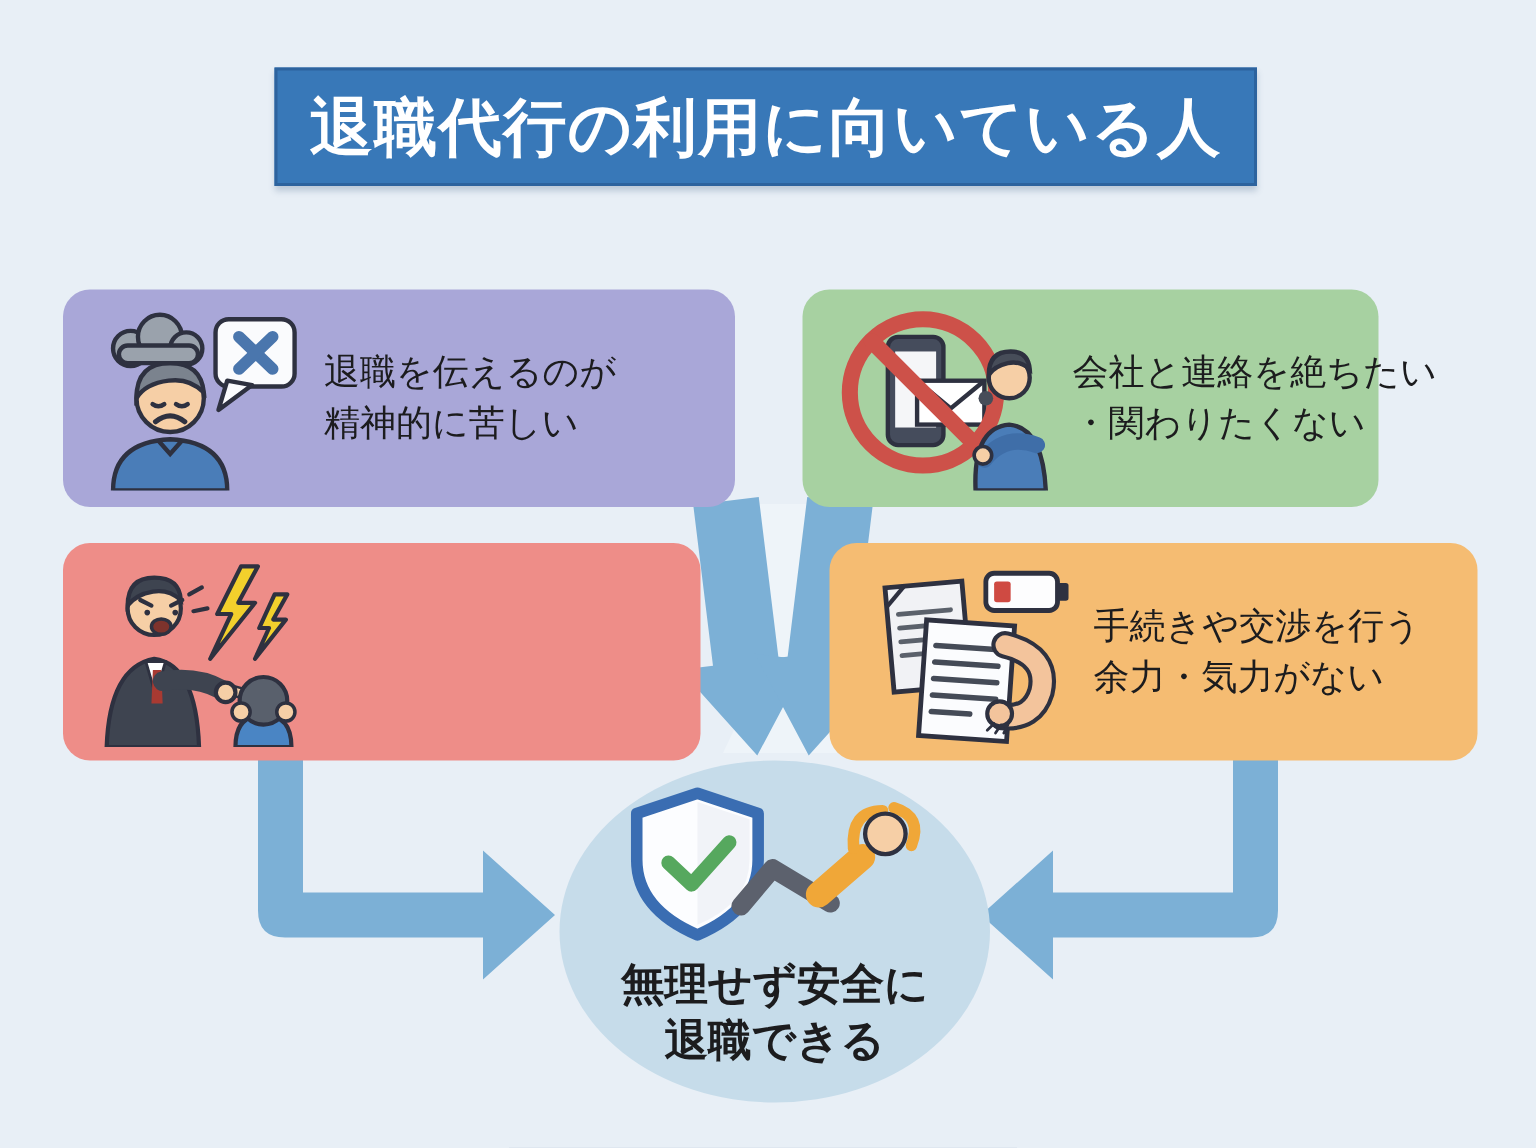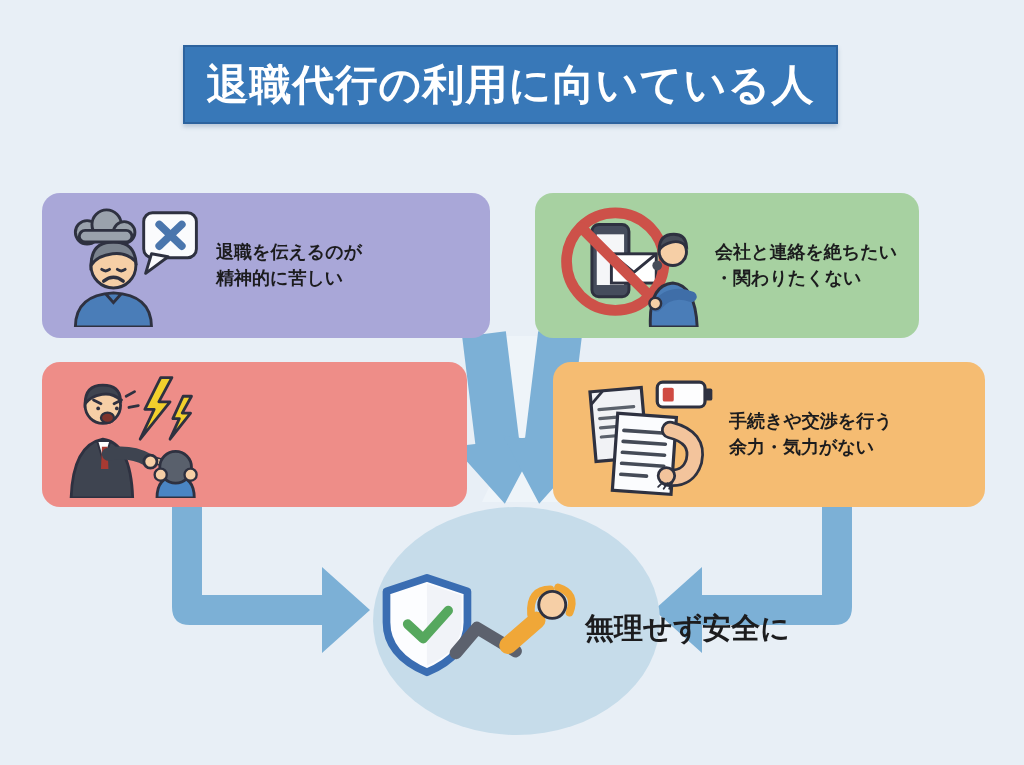--- a/index.html
+++ b/index.html
@@ -18,33 +18,33 @@
   .banner span{
     color:var(--c-title_text,#fff); font-size:42px; font-weight:800; letter-spacing:1px;
     white-space:nowrap;
   }
   .card{
     position:absolute; z-index:2; border-radius:18px; display:flex; align-items:center;
     box-sizing:border-box; padding:6px 10px 6px 14px;
   }
   .card .icn{flex:0 0 auto; display:flex; align-items:center; justify-content:center;}
   .card .txt{
-    flex:1 1 auto; font-weight:700; font-size:18px; line-height:1.4;
+    flex:1 1 auto; font-weight:400; font-size:24px; line-height:1.4;
     margin-left:10px; white-space:nowrap;
   }
   .card .txt span{display:block;}
   .card1{left:42px; top:193px; width:448px; height:145px; background:var(--c-card_mental,#a9a7d8);}
   .card2{left:535px; top:193px; width:384px; height:145px; background:var(--c-card_contact,#a7d1a1);}
   .card3{left:42px; top:362px; width:425px; height:145px; background:var(--c-card_harassment,#ee8d88);}
   .card4{left:553px; top:362px; width:432px; height:145px; background:var(--c-card_energy,#f5bc72);}
   .card3 .txt{margin-left:4px;}
   .result{
     position:absolute; left:373px; top:507px; width:287px; height:228px; z-index:2;
     background:var(--c-circle,#c6dcea); border-radius:50%;
-    display:flex; align-items:center; justify-content:flex-start;
+    display:flex; flex-direction:column; align-items:center; justify-content:flex-start;
     padding-top:14px; box-sizing:border-box;
   }
   .result .txt{
     text-align:center; font-weight:700; font-size:29px; line-height:1.28; margin-top:2px;
     white-space:nowrap;
   }
   .result .txt span{display:block;}
   svg{display:block;}
 </style>
 </head>
@@ -202,16 +202,17 @@
         <path d="M36,56 L52,71 L78,42" fill="none" stroke="#56a85e" stroke-width="10" stroke-linecap="round" stroke-linejoin="round"></path>
         <path d="M148,84 L108,60 L86,86" fill="none" stroke="#5c616d" stroke-width="13" stroke-linecap="round" stroke-linejoin="round"></path>
         <line x1="140" y1="78" x2="170" y2="52" stroke="#f0a738" stroke-width="18" stroke-linecap="round"></line>
         <path d="M164,46 Q162,20 184,20" fill="none" stroke="#f0a738" stroke-width="8" stroke-linecap="round"></path>
         <path d="M204,44 Q212,24 192,18" fill="none" stroke="#f0a738" stroke-width="8" stroke-linecap="round"></path>
         <circle cx="186" cy="36" r="14" fill="#f6cfa6" stroke="#2e3140" stroke-width="3"></circle>
       </svg>
     </div>
     <div class="txt">
       <span>無理せず安全に</span>
+      <span>退職できる</span>
     </div>
   </div>
 
 </div>
 
 </body></html>

